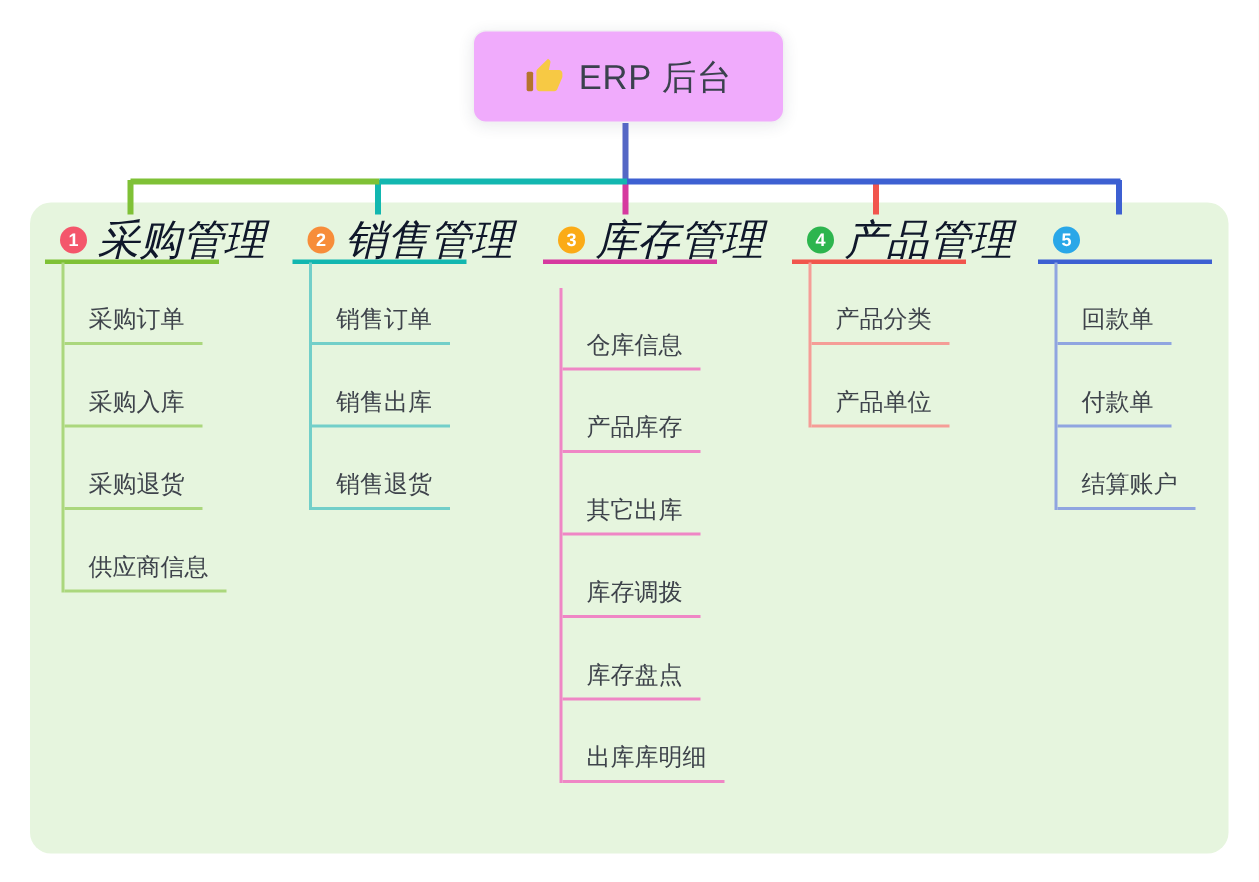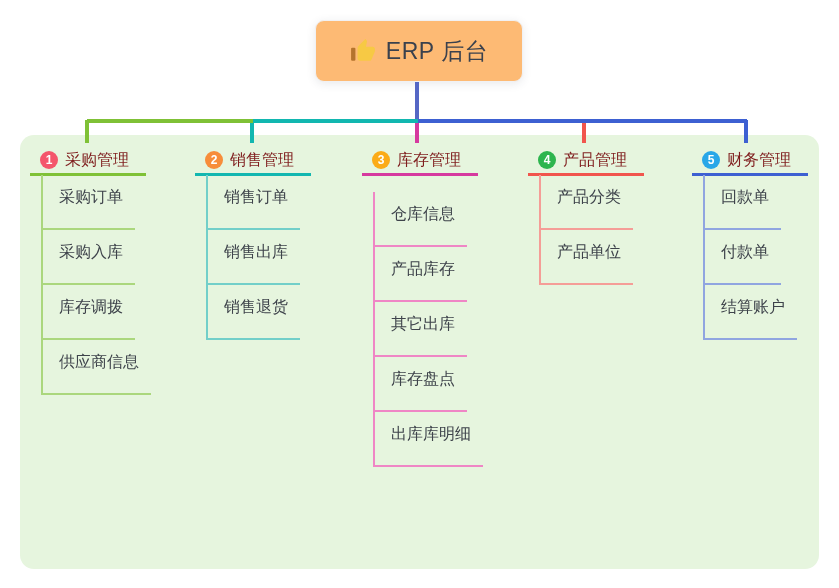--- a/index.html
+++ b/index.html
@@ -2,21 +2,21 @@
 <html><head>
 <meta charset="utf-8">
 <style>
   html,body{margin:0;padding:0;background:#ffffff;}
   body{font-family:"Liberation Sans","DejaVu Sans",sans-serif;}
   #canvas{position:relative;width:839px;height:588px;background:#ffffff;overflow:hidden;}
 
   
   .root-node{
     position:absolute;left:315px;top:20px;width:208px;height:62px;
-    background:#fdba74;border-radius:9px;border:1px solid #f1f1f3;
+    background:#f0abfc;border-radius:9px;border:1px solid #f1f1f3;
     box-shadow:0 2px 10px rgba(40,50,70,.10);
     display:flex;align-items:center;justify-content:center;gap:10px;
     box-sizing:border-box;cursor:pointer;
   }
   .root-title{font-size:23px;color:#3a414d;letter-spacing:.5px;}
 
   
   .connector{position:absolute;}
   .v-line{width:4px;}
   .h-line{height:4px;}
@@ -31,30 +31,30 @@
   .branch-header{
     position:absolute;top:147px;width:116px;height:29px;box-sizing:border-box;
     display:flex;align-items:center;gap:7px;padding-left:10px;
     border-bottom:3px solid var(--line);cursor:pointer;white-space:nowrap;
   }
   .branch-badge{
     width:18px;height:18px;border-radius:50%;flex:0 0 18px;
     background:var(--badge);color:#ffffff;font-size:12px;font-weight:bold;
     display:flex;align-items:center;justify-content:center;line-height:1;
   }
-  .branch-title{font-size:16px;color:#7f1d1d;}
+  .branch-title{font-size:28px;color:#0f172a;font-style:italic;}
 
   
   .children{
     position:absolute;border-left:2px solid var(--light);
   }
   .child-row{height:55px;display:flex;align-items:flex-end;}
   .child-node{
     border-bottom:2px solid var(--light);
-    padding:0 12px 20px 16px;font-size:16px;color:#3e434b;
+    padding:0 12px 4px 16px;font-size:16px;color:#3e434b;
     white-space:nowrap;cursor:pointer;
   }
 </style>
 </head>
 <body>
 
 <div id="canvas">
 
   <div class="root-node">
     <svg width="26" height="26" viewBox="0 0 24 24" aria-hidden="true">
@@ -80,21 +80,21 @@
       <span class="branch-title">采购管理</span>
     </div>
     <div class="children" style="left: 41px; top: 175px; --light: #abd77d;">
       <div class="child-row">
         <div class="child-node">采购订单</div>
       </div>
       <div class="child-row">
         <div class="child-node">采购入库</div>
       </div>
       <div class="child-row">
-        <div class="child-node">库存调拨</div>
+        <div class="child-node">采购退货</div>
       </div>
       <div class="child-row">
         <div class="child-node">供应商信息</div>
       </div>
     </div>
     <div class="branch-header" style="left: 195px; --line: #12b7b0;">
       <span class="branch-badge" style="background: rgb(247, 141, 58);">2</span>
       <span class="branch-title">销售管理</span>
     </div>
     <div class="children" style="left: 206px; top: 175px; --light: #72cfc9;">
@@ -116,41 +116,43 @@
       <div class="child-row">
         <div class="child-node">仓库信息</div>
       </div>
       <div class="child-row">
         <div class="child-node">产品库存</div>
       </div>
       <div class="child-row">
         <div class="child-node">其它出库</div>
       </div>
       <div class="child-row">
+        <div class="child-node">库存调拨</div>
+      </div>
+      <div class="child-row">
         <div class="child-node">库存盘点</div>
       </div>
       <div class="child-row">
         <div class="child-node">出库库明细</div>
       </div>
     </div>
     <div class="branch-header" style="left: 528px; --line: #f1554d;">
       <span class="branch-badge" style="background: rgb(45, 181, 78);">4</span>
       <span class="branch-title">产品管理</span>
     </div>
     <div class="children" style="left: 539px; top: 175px; --light: #f59d97;">
       <div class="child-row">
         <div class="child-node">产品分类</div>
       </div>
       <div class="child-row">
         <div class="child-node">产品单位</div>
       </div>
     </div>
     <div class="branch-header" style="left: 692px; --line: #3d60d2;">
       <span class="branch-badge" style="background: rgb(41, 167, 232);">5</span>
-      <span class="branch-title">财务管理</span>
     </div>
     <div class="children" style="left: 703px; top: 175px; --light: #90a5e0;">
       <div class="child-row">
         <div class="child-node">回款单</div>
       </div>
       <div class="child-row">
         <div class="child-node">付款单</div>
       </div>
       <div class="child-row">
         <div class="child-node">结算账户</div>

